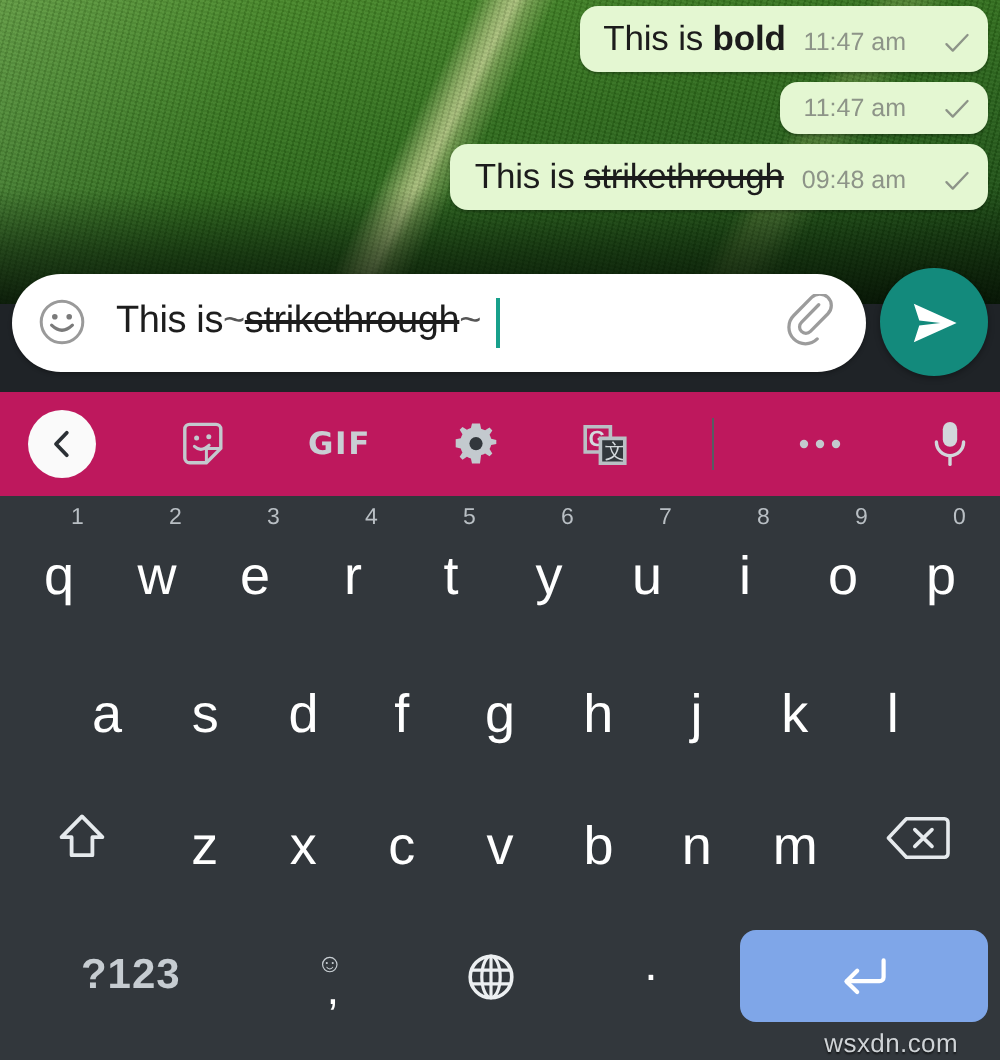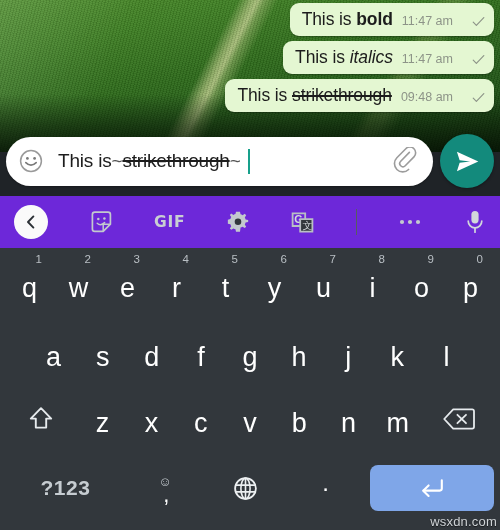--- a/index.html
+++ b/index.html
@@ -85,21 +85,21 @@
   .clip-btn { width: 30px; height: 32px; flex: none; display: flex; align-items: center; justify-content: center; }
   .send-btn {
     width: 54px; height: 54px; border-radius: 50%; background: #138a7c; flex: none;
     display: flex; align-items: center; justify-content: center;
     box-shadow: 0 1px 3px rgba(0,0,0,.35);
   }
 
   
   .kb-toolbar {
     position: absolute; left: 0; top: 196px; width: 500px; height: 52px;
-    background: #6d28d9; display: flex; align-items: center; padding: 0 14px; gap: 0;
+    background: #be185d; display: flex; align-items: center; padding: 0 14px; gap: 0;
   }
   .tool { display: flex; align-items: center; justify-content: center; color: #c9ced3; }
   .tool-back {
     width: 34px; height: 34px; border-radius: 50%; background: #fafafa; flex: none;
     display: flex; align-items: center; justify-content: center;
   }
   .tool-gap { flex: 1; }
   .tool-divider { width: 1px; height: 26px; background: #565c62; flex: none; }
   .gif-label {
     font-size: 15.5px; font-weight: bold; color: #c9ced3; letter-spacing: .8px;
@@ -139,21 +139,21 @@
   .key-enter {
     flex: 1.55; height: 46px; background: #7fa6e8; border-radius: 8px; margin-left: 4px;
     display: flex; align-items: center; justify-content: center;
   }
   .key-comma { display: flex; flex-direction: column; align-items: center; justify-content: center; gap: 0px; }
   .key-comma .emo { font-size: 13px; color: #c8ced3; line-height: 1; }
   .key-comma .cm { font-size: 22px; color: #fff; line-height: .6; margin-left: 3px; }
   .key-dot { font-size: 24px; color: #fff; padding-bottom: 10px; }
 
   .watermark {
-    position: absolute; right: 3px; bottom: 1px; z-index: 10;
+    position: absolute; right: 21px; bottom: 1px; z-index: 10;
     font-size: 13px; color: #cfd3d6; letter-spacing: .2px;
     text-shadow: 0 1px 1px rgba(0,0,0,.6);
     font-family: "Liberation Sans", sans-serif;
   }
 </style>
 </head>
 <body>
 
 <div id="app">
 
@@ -167,21 +167,20 @@
         <div class="bubble-text"><span>This is </span><b>bold</b></div>
         <div class="meta">
           <span class="time">11:47 am</span>
           <svg class="tick" viewBox="0 0 16 13">
               <path d="M1.5 7.2 L5.4 11.2 L14.5 1.6" fill="none" stroke="#8d9488" stroke-width="1.4" stroke-linecap="round" stroke-linejoin="round"></path>
             </svg>
         </div>
       </div>
 
       <div class="bubble">
-        <div class="bubble-text"><span>This is </span><i>italics</i></div>
         <div class="meta">
           <span class="time">11:47 am</span>
           <svg class="tick" viewBox="0 0 16 13">
               <path d="M1.5 7.2 L5.4 11.2 L14.5 1.6" fill="none" stroke="#8d9488" stroke-width="1.4" stroke-linecap="round" stroke-linejoin="round"></path>
             </svg>
         </div>
       </div>
 
       <div class="bubble">
         <div class="bubble-text"><span>This is </span><s>strikethrough</s></div>

